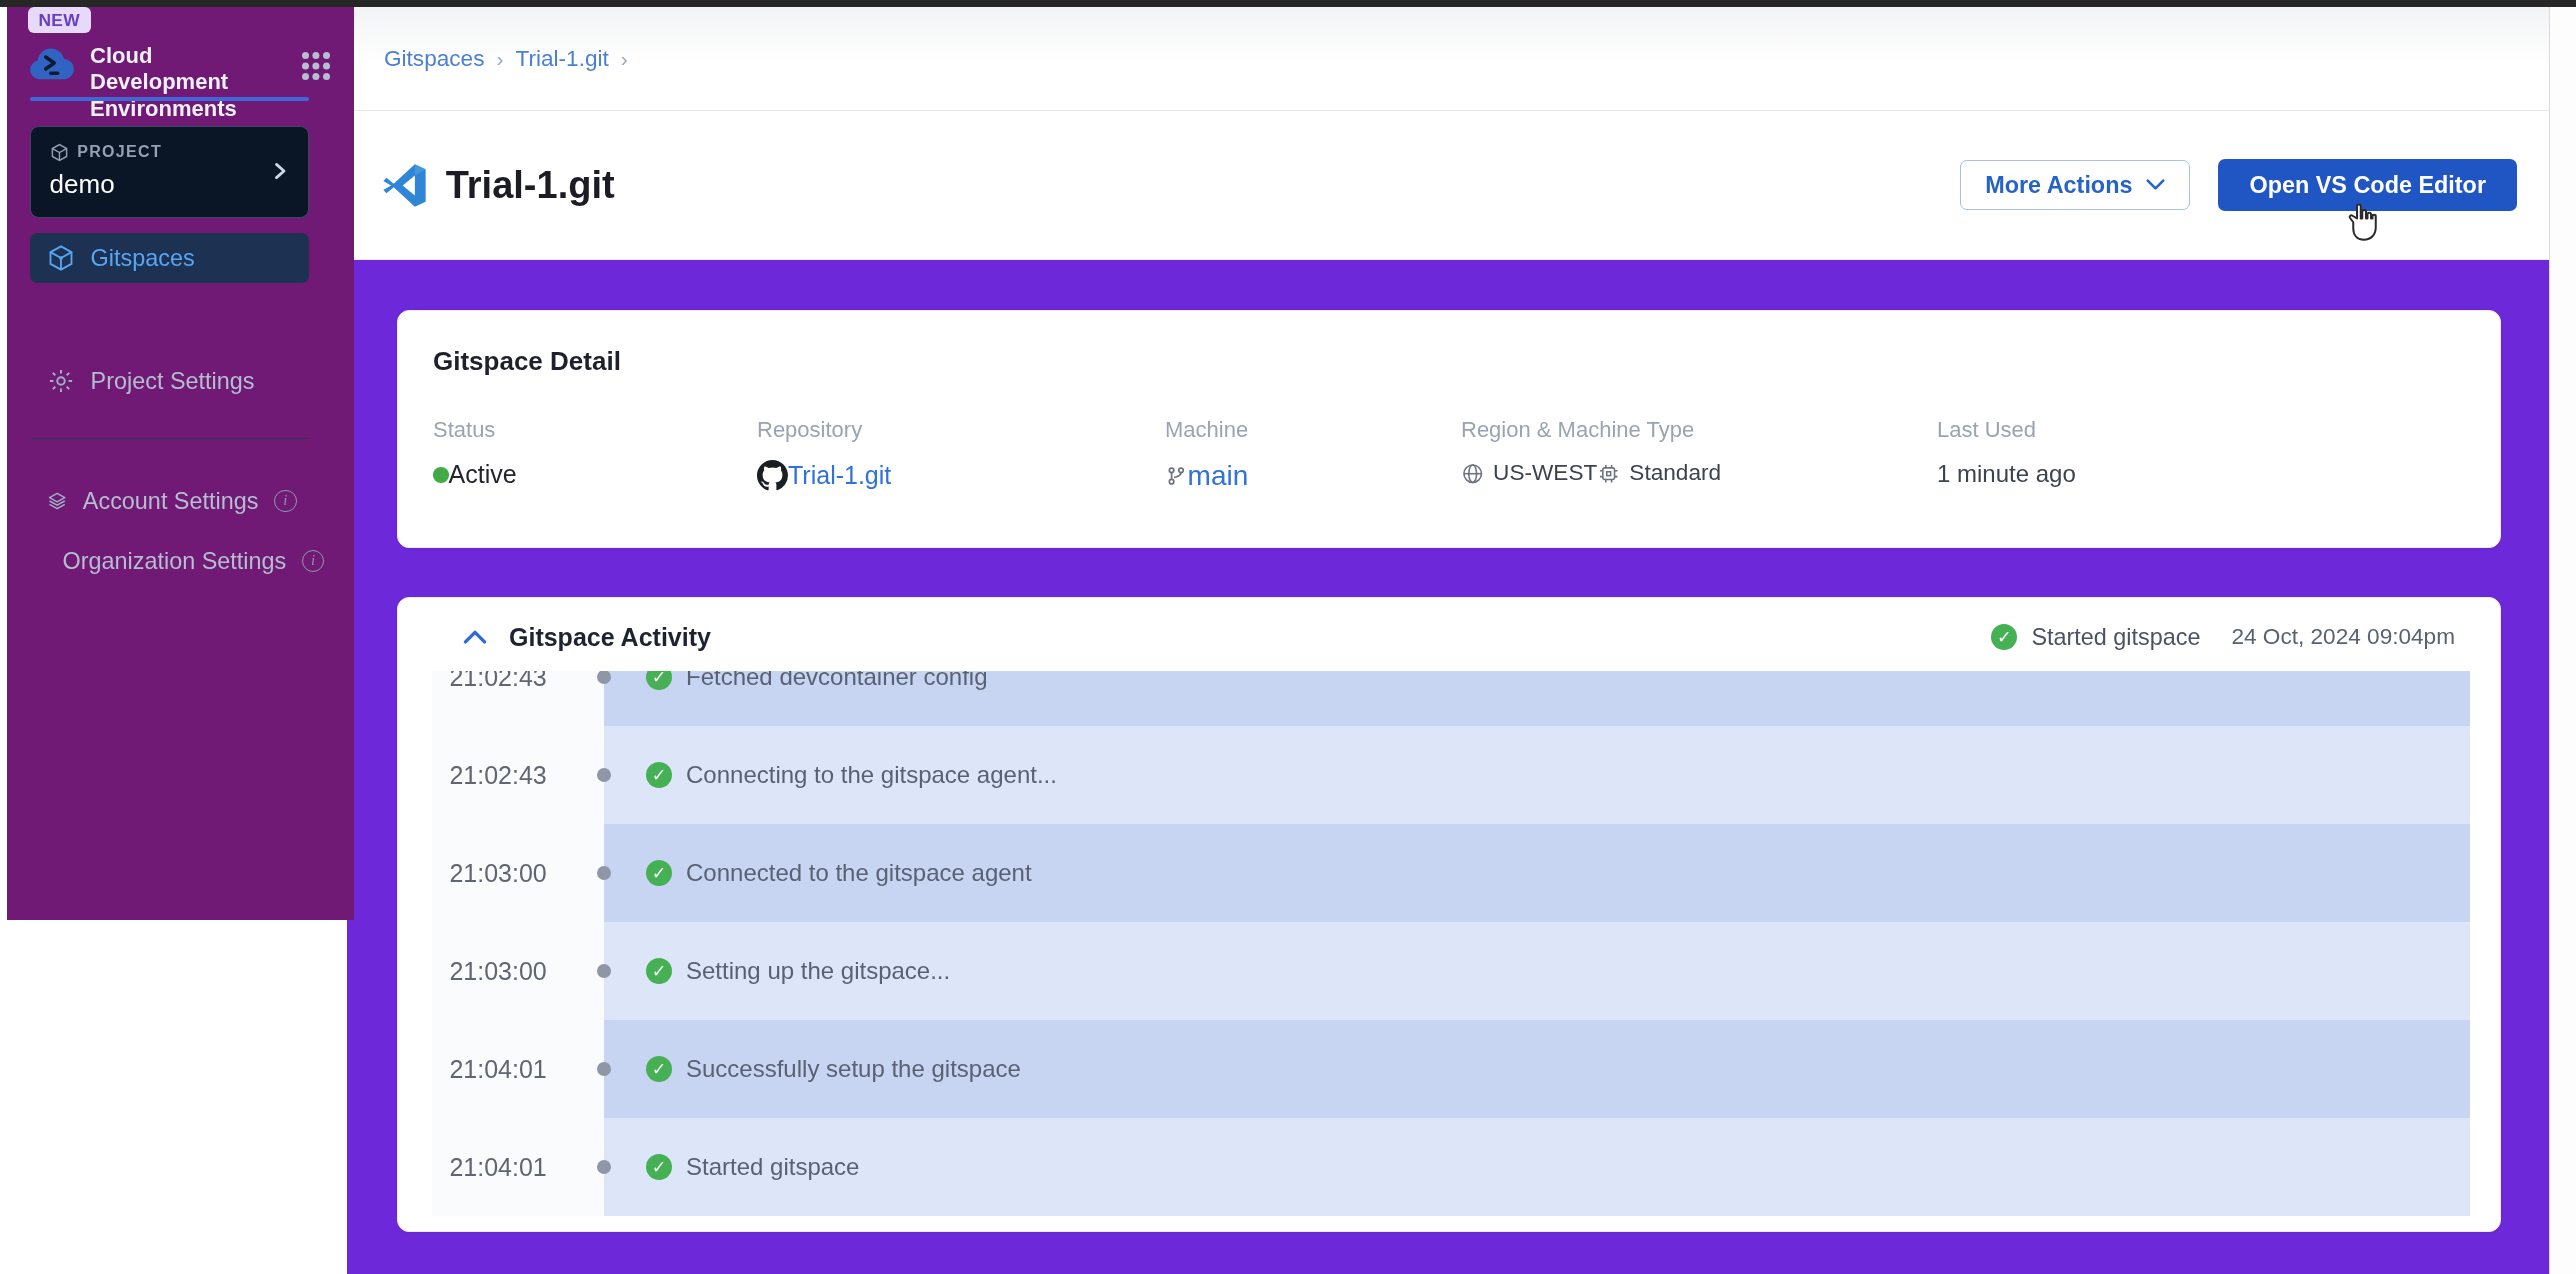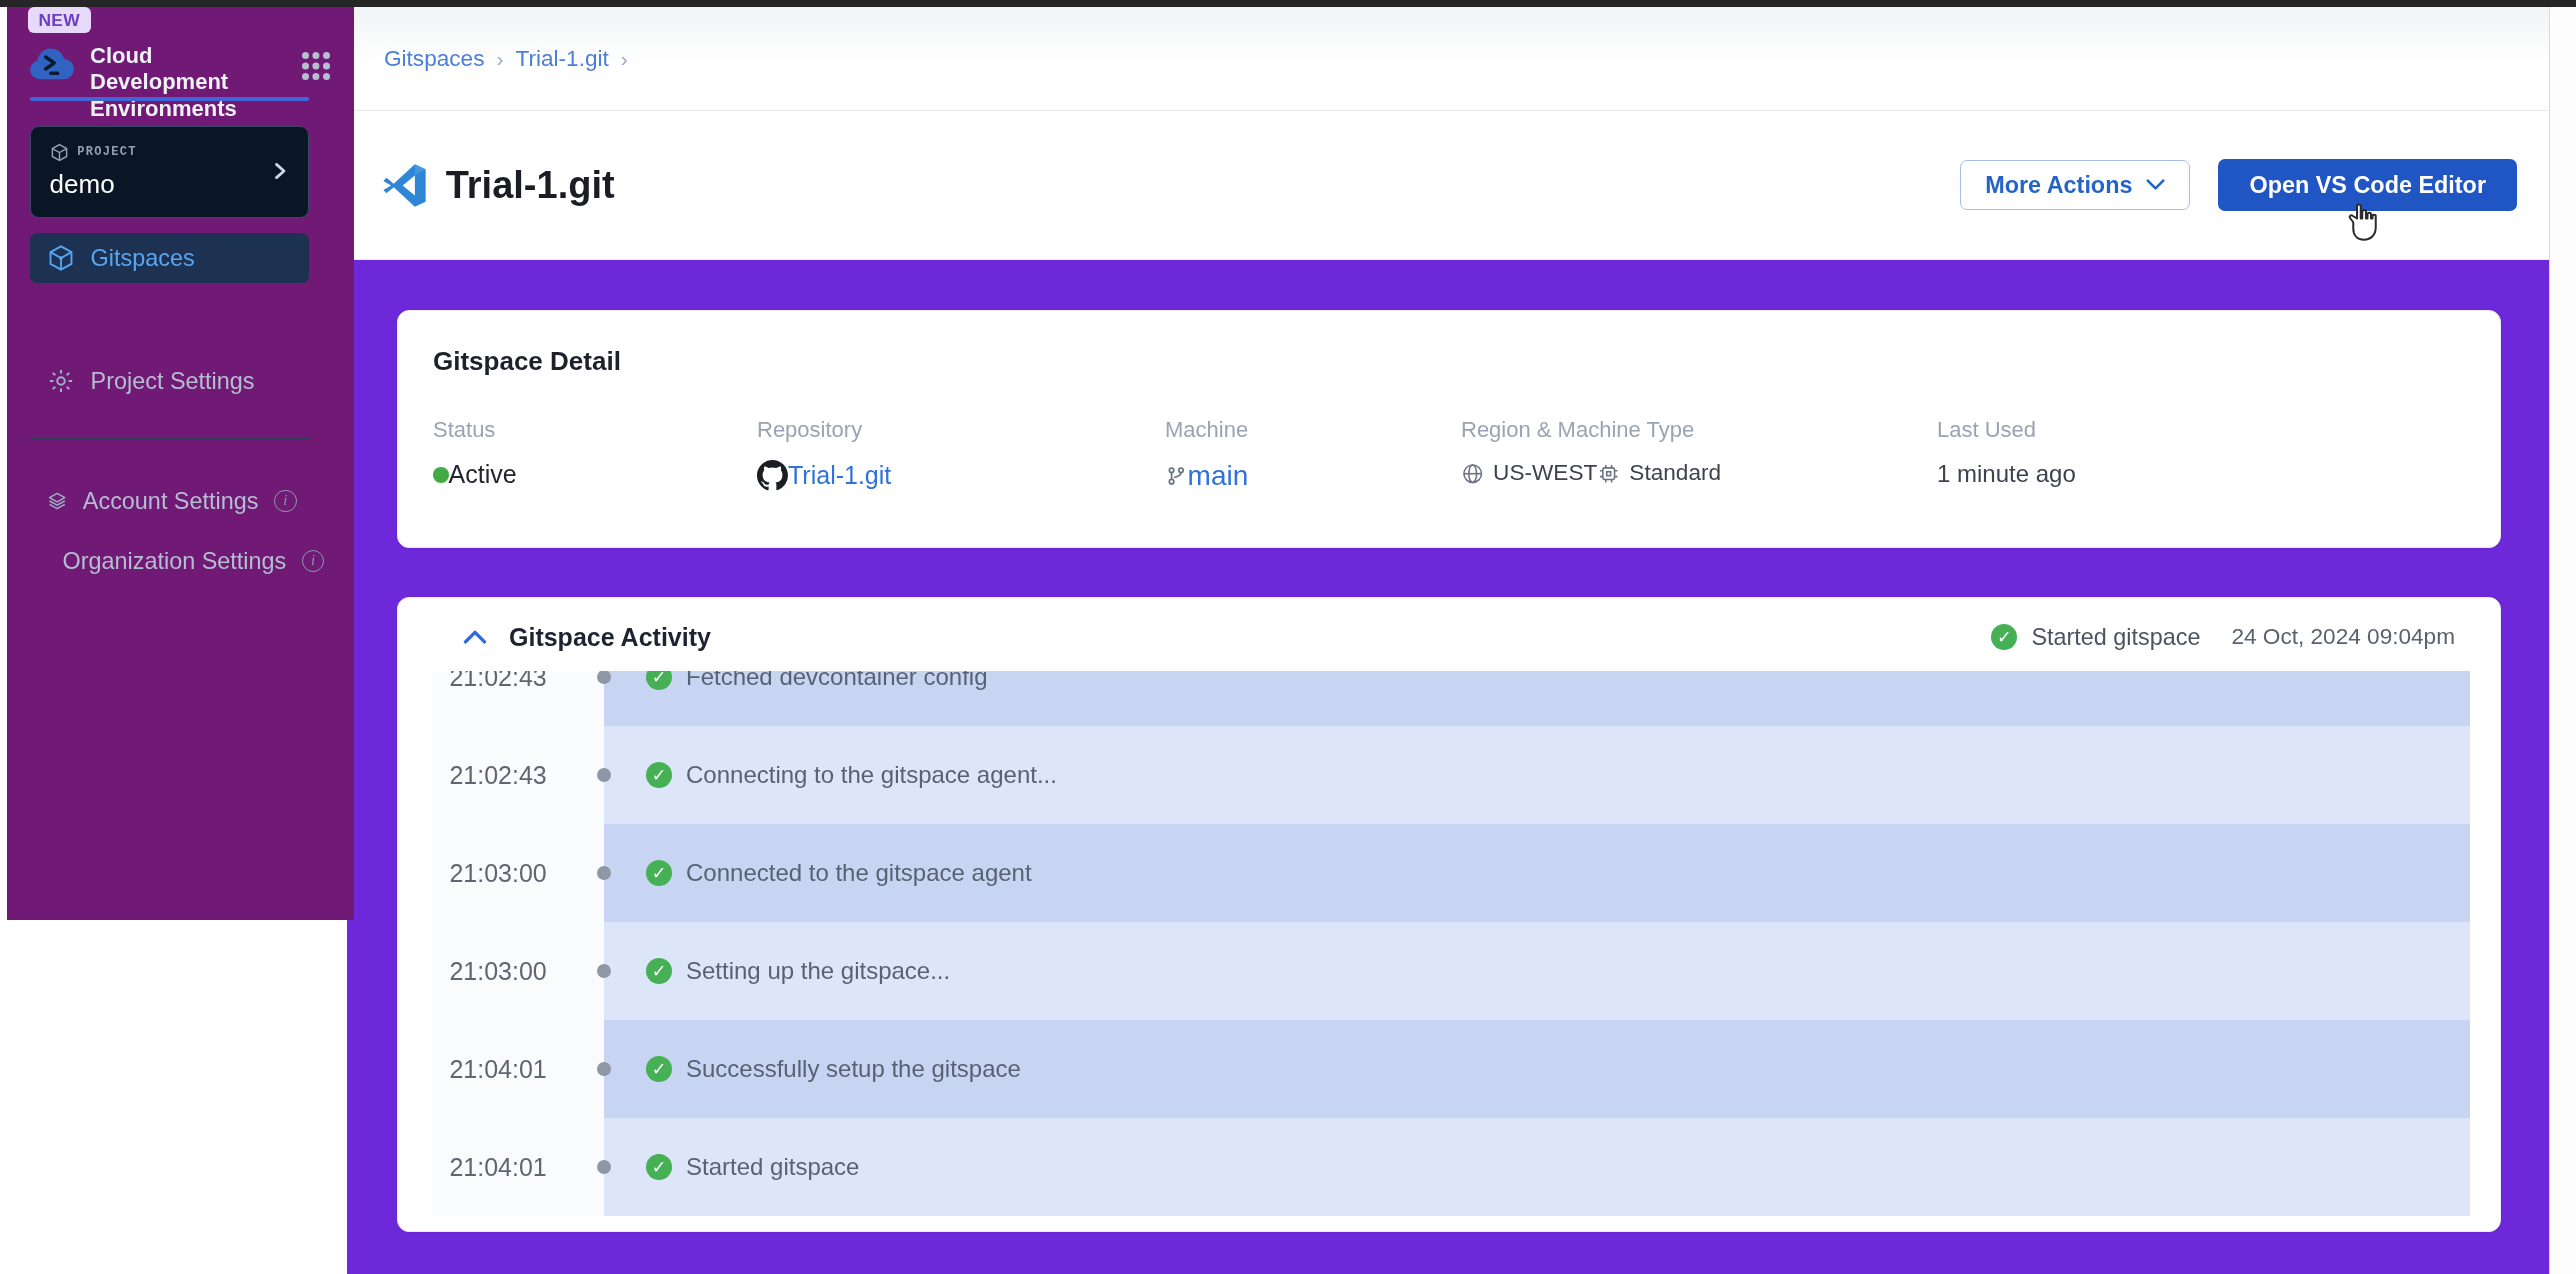--- a/index.html
+++ b/index.html
@@ -25,21 +25,21 @@
   }
   .grid-icon{position:absolute;right:45px;top:45px;width:7px;height:7px;border-radius:50%;background:#b6bfcf;
     box-shadow:10.4px 0 0 #b6bfcf,21px 0 0 #b6bfcf,0 10.4px 0 #b6bfcf,10.4px 10.4px 0 #b6bfcf,21px 10.4px 0 #b6bfcf,0 21px 0 #b6bfcf,10.4px 21px 0 #b6bfcf,21px 21px 0 #b6bfcf;}
   .side-underline{position:absolute;left:22.6px;top:90px;width:279px;height:3.5px;background:#4066d8;border-radius:1.7px;}
 
   .project-card{
     position:absolute;left:22.6px;top:119px;width:279px;height:92px;box-sizing:border-box;
     background:#0a1626;border:1.7px solid #394a68;border-radius:8.7px;padding:15.6px 19px;
   }
   .project-label-row{display:flex;align-items:center;gap:8.7px;color:#95a0b4;}
-  .project-label{font-size:12px;font-weight:bold;letter-spacing:1.3px;font-family:Liberation Mono, monospace;}
+  .project-label{font-size:16px;font-weight:bold;letter-spacing:1.3px;}
   .project-value{margin-top:7px;color:#ffffff;font-size:26px;}
   .project-chevron{position:absolute;right:17.4px;top:31px;}
 
   .nav-item{
     position:absolute;left:22.6px;width:279px;height:50px;display:flex;align-items:center;
     gap:15.6px;padding:0 12px 0 17.4px;box-sizing:border-box;color:#b4bed0;font-size:23.4px;border-radius:7px;
   }
   .nav-active{top:226px;background:#1d3152;color:#58a6f2;}
   .nav-project-settings{top:349px;}
   .nav-account{top:469px;}

